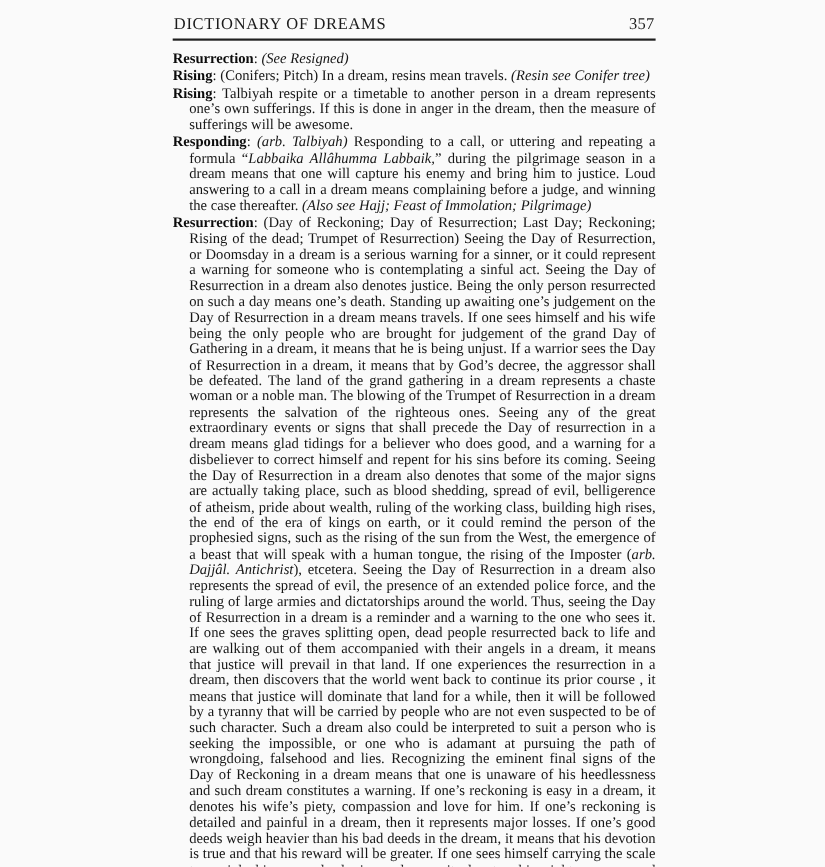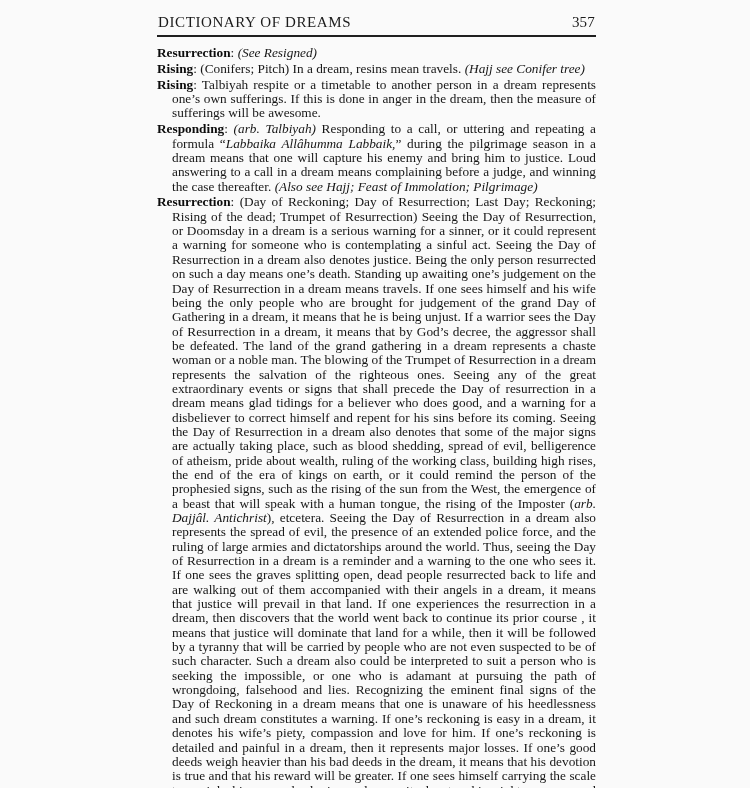--- a/index.html
+++ b/index.html
@@ -63,19 +63,19 @@
 
 <div class="page">
   <div class="column">
     <header class="page-header">
       <span class="running-title">DICTIONARY OF DREAMS</span>
       <span class="page-number">357</span>
     </header>
     <hr class="header-rule">
     <main class="entries">
         <p class="entry"><b class="term">Resurrection</b><span>: </span><i>(See Resigned)</i></p>
-        <p class="entry"><b class="term">Rising</b><span>: </span><span>(Conifers; Pitch) In a dream, resins mean travels. </span><i>(Hajj see Conifer tree)</i></p>
+        <p class="entry"><b class="term">Rising</b><span>: </span><span>(Conifers; Pitch) In a dream, resins mean travels. </span><i>(Resin see Conifer tree)</i></p>
         <p class="entry"><b class="term">Rising</b><span>: </span><span>Talbiyah respite or a timetable to another person in a dream represents one’s own sufferings. If this is done in anger in the dream, then the measure of sufferings will be awesome.</span></p>
         <p class="entry"><b class="term">Responding</b><span>: </span><i>(arb. Talbiyah)</i><span> Responding to a call, or uttering and repeating a formula “</span><i>Labbaika Allâhumma Labbaik,</i><span>” during the pilgrimage season in a dream means that one will capture his enemy and bring him to justice. Loud answering to a call in a dream means complaining before a judge, and winning the case thereafter. </span><i>(Also see Hajj; Feast of Immolation; Pilgrimage)</i></p>
         <p class="entry"><b class="term">Resurrection</b><span>: </span><span>(Day of Reckoning; Day of Resurrection; Last Day; Reckoning; Rising of the dead; Trumpet of Resurrection) Seeing the Day of Resurrection, or Doomsday in a dream is a serious warning for a sinner, or it could represent a warning for someone who is contemplating a sinful act. Seeing the Day of Resurrection in a dream also denotes justice. Being the only person resurrected on such a day means one’s death. Standing up awaiting one’s judgement on the Day of Resurrection in a dream means travels. If one sees himself and his wife being the only people who are brought for judgement of the grand Day of Gathering in a dream, it means that he is being unjust. If a warrior sees the Day of Resurrection in a dream, it means that by God’s decree, the aggressor shall be defeated. The land of the grand gathering in a dream represents a chaste woman or a noble man. The blowing of the Trumpet of Resurrection in a dream represents the salvation of the righteous ones. Seeing any of the great extraordinary events or signs that shall precede the Day of resurrection in a dream means glad tidings for a believer who does good, and a warning for a disbeliever to correct himself and repent for his sins before its coming. Seeing the Day of Resurrection in a dream also denotes that some of the major signs are actually taking place, such as blood shedding, spread of evil, belligerence of atheism, pride about wealth, ruling of the working class, building high rises, the end of the era of kings on earth, or it could remind the person of the prophesied signs, such as the rising of the sun from the West, the emergence of a beast that will speak with a human tongue, the rising of the Imposter (</span><i>arb. Dajjâl. Antichrist</i><span>), etcetera. Seeing the Day of Resurrection in a dream also represents the spread of evil, the presence of an extended police force, and the ruling of large armies and dictatorships around the world. Thus, seeing the Day of Resurrection in a dream is a reminder and a warning to the one who sees it. If one sees the graves splitting open, dead people resurrected back to life and are walking out of them accompanied with their angels in a dream, it means that justice will prevail in that land. If one experiences the resurrection in a dream, then discovers that the world went back to continue its prior course , it means that justice will dominate that land for a while, then it will be followed by a tyranny that will be carried by people who are not even suspected to be of such character. Such a dream also could be interpreted to suit a person who is seeking the impossible, or one who is adamant at pursuing the path of wrongdoing, falsehood and lies. Recognizing the eminent final signs of the Day of Reckoning in a dream means that one is unaware of his heedlessness and such dream constitutes a warning. If one’s reckoning is easy in a dream, it denotes his wife’s piety, compassion and love for him. If one’s reckoning is detailed and painful in a dream, then it represents major losses. If one’s good deeds weigh heavier than his bad deeds in the dream, it means that his devotion is true and that his reward will be greater. If one sees himself carrying the scale to weigh his own deeds in a dream, it denotes his righteousness and correctness. If one sees an angel handing him</span></p>
       </main>
   </div>
 </div>
 
 </body></html>

